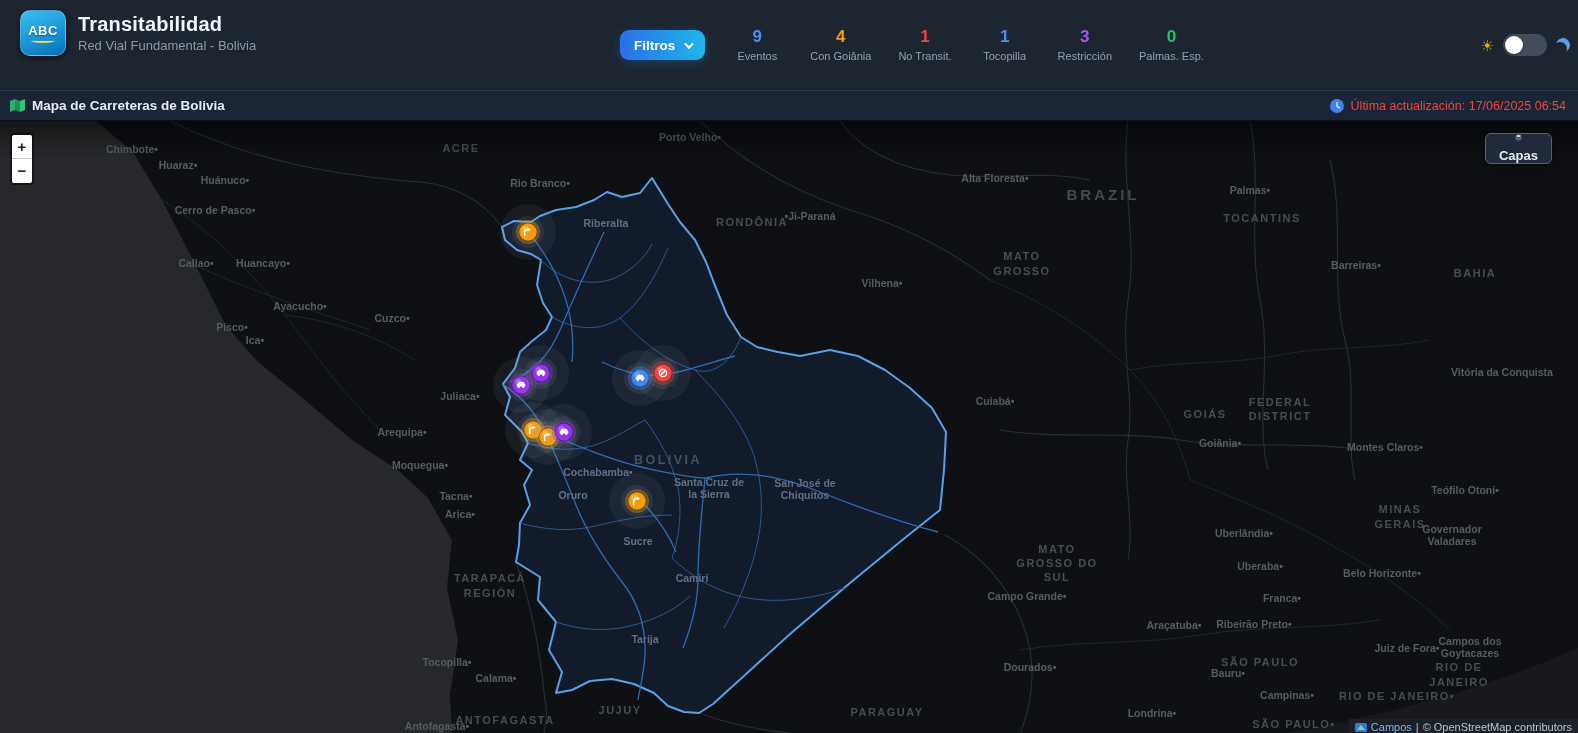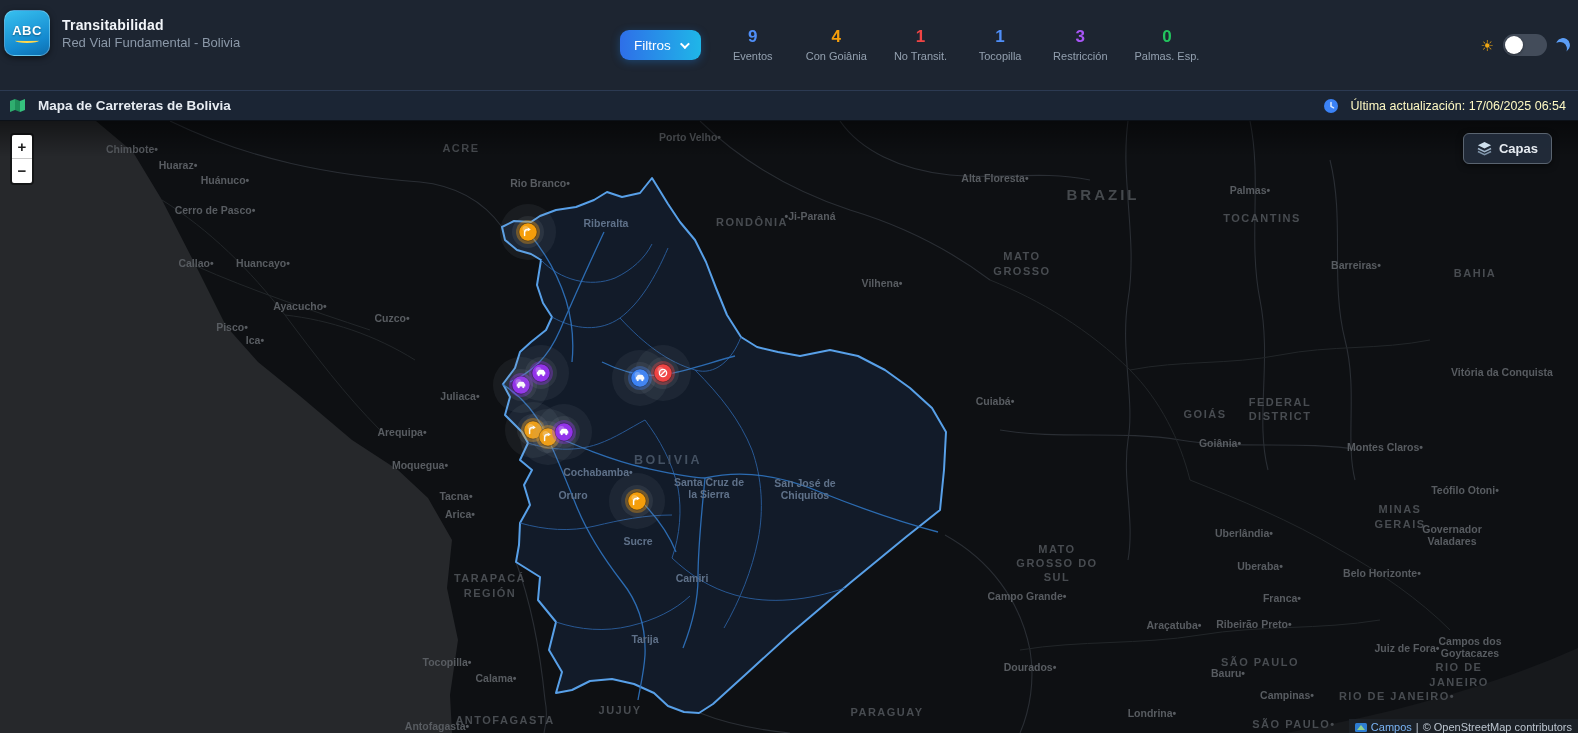--- a/index.html
+++ b/index.html
@@ -2,36 +2,36 @@
 <html><head>
 <meta charset="utf-8">
 <style>
   * { margin:0; padding:0; box-sizing:border-box; }
   html,body { width:1578px; height:733px; overflow:hidden; background:#0e1013;
               font-family:"Liberation Sans", sans-serif; }
 
   
   .header { position:absolute; left:0; top:0; width:1578px; height:90px;
             background:#1d2531; display:flex; align-items:center; z-index:30; }
-  .brand { position:absolute; left:4px; top:10px; display:flex; align-items:center; gap:12px; }
+  .brand { position:absolute; left:20px; top:10px; display:flex; align-items:center; gap:12px; }
   .logo { width:46px; height:46px; border-radius:10px;
           background:linear-gradient(160deg,#37c0ef 0%,#1489cf 70%,#0d6fb0 100%);
           border:1px solid rgba(255,255,255,.25);
           display:flex; flex-direction:column; align-items:center; justify-content:center;
           box-shadow:0 2px 6px rgba(0,0,0,.5); }
   .logo .abc { color:#fff; font-weight:bold; font-size:13px; letter-spacing:.5px;
                text-shadow:0 1px 2px rgba(0,0,0,.4); }
   .logo .swoosh { width:24px; height:5px; border-bottom:2px solid #ffd84d; border-radius:50%; }
-  .titles .t { color:#f2f5f9; font-size:14px; font-weight:bold; letter-spacing:.2px; }
+  .titles .t { color:#f2f5f9; font-size:20px; font-weight:bold; letter-spacing:.2px; }
   .titles .s { color:#8b98a8; font-size:13px; margin-top:2px; }
 
   .center { position:absolute; left:620px; top:0; height:90px; display:flex; align-items:center; gap:26px; }
   .filters-btn { height:30px; padding:0 14px; border:none; border-radius:9px; cursor:pointer;
                  background:linear-gradient(90deg,#2e6fe8 0%,#1fb6e8 100%);
-                 color:#fff; font-weight:normal; font-size:13.5px; font-family:inherit;
+                 color:#fff; font-weight:bold; font-size:13.5px; font-family:inherit;
                  display:flex; align-items:center; gap:9px;
                  box-shadow:0 2px 8px rgba(30,130,230,.35); }
   .chev { width:7px; height:7px; border-right:2px solid #fff; border-bottom:2px solid #fff;
           transform:rotate(45deg) translateY(-2px); }
   .stats { display:flex; align-items:center; gap:27px; }
   .stat { text-align:center; min-width:52px; }
   .stat-value { font-size:17px; font-weight:bold; line-height:18px; }
   .stat-label { font-size:11px; color:#93a0af; margin-top:4px; white-space:nowrap; }
 
   .hdr-right { position:absolute; right:8px; top:0; height:90px; display:flex; align-items:center; gap:9px; }
@@ -39,23 +39,23 @@
   .toggle { width:44px; height:22px; background:#434c5a; border-radius:11px; position:relative; cursor:pointer; }
   .knob { position:absolute; left:2px; top:2px; width:18px; height:18px; border-radius:50%; background:#fff;
           box-shadow:0 1px 3px rgba(0,0,0,.4); }
   .moon { width:14px; height:14px; border-radius:50%;
           box-shadow:inset -4px 3px 0 0 #5b9df5; transform:rotate(-15deg); }
 
   
   .mapbar { position:absolute; left:0; top:90px; width:1578px; height:31px; background:#1b2534;
             border-top:1px solid #2c3a52; border-bottom:1px solid #0c1118;
             display:flex; align-items:center; justify-content:space-between; padding:0 12px 0 10px; z-index:30; }
-  .mapbar .lft, .mapbar .rgt { display:flex; align-items:center; gap:13px;justify-content:space-between; }
+  .mapbar .lft, .mapbar .rgt { display:flex; align-items:center; gap:7px;justify-content:space-between; }
   .mapbar-title { color:#e7ecf2; font-size:13.5px; font-weight:bold; }
-  .last-update { color:#fef9c3; font-size:12.5px; }
+  .last-update { color:#ef4444; font-size:12.5px; }
 
   
   .map { position:absolute; left:0; top:121px; width:1578px; height:612px; overflow:hidden; background:#0e1013; }
   .map svg.base { position:absolute; left:0; top:0; }
 
   .lbl { font-family:"Liberation Sans",sans-serif; font-weight:bold; font-size:10.5px;
          fill:#585c61; text-anchor:middle; }
   .lbl.region { fill:#484c51; font-size:11px; letter-spacing:1.5px; }
   .lbl.big    { fill:#45494d; font-size:15px; letter-spacing:3px; }
   .lbl.bo     { fill:#5f7189; }
@@ -63,21 +63,21 @@
 
   .zoomctl { position:absolute; left:10px; top:12px; width:24px; border:2px solid rgba(0,0,0,.45);
              border-radius:4px; overflow:hidden; z-index:20; }
   .zoomctl button { display:block; width:100%; height:24px; background:#fff; border:none; cursor:pointer;
                     font:bold 15px/22px "Liberation Sans",sans-serif; color:#1c1c1c; }
   .zoomctl button:first-child { border-bottom:1px solid #c9c9c9; }
 
   .layers-btn { position:absolute; right:26px; top:12px; height:31px; padding:0 13px; z-index:20;
                 background:rgba(35,45,60,.92); border:1px solid #5a6470; border-radius:6px;
                 color:#e6ebf1; font:bold 13px "Liberation Sans",sans-serif; cursor:pointer;
-                display:flex; align-items:center; gap:7px; box-shadow:0 2px 6px rgba(0,0,0,.5); }
+                display:flex; align-items:center; gap:7px; box-shadow:0 2px 6px rgba(0,0,0,.5);flex-direction:column; }
 
   .attribution { position:absolute; right:0; bottom:-4px; z-index:20;
                  background:rgba(30,34,41,.88); color:#bcc5cf; font-size:11px;
                  padding:2px 6px 4px 6px; display:flex; align-items:center; gap:4px; }
   .attribution a { color:#79b3f4; text-decoration:none; }
 </style>
 </head>
 <body>
 
 <div class="header">

